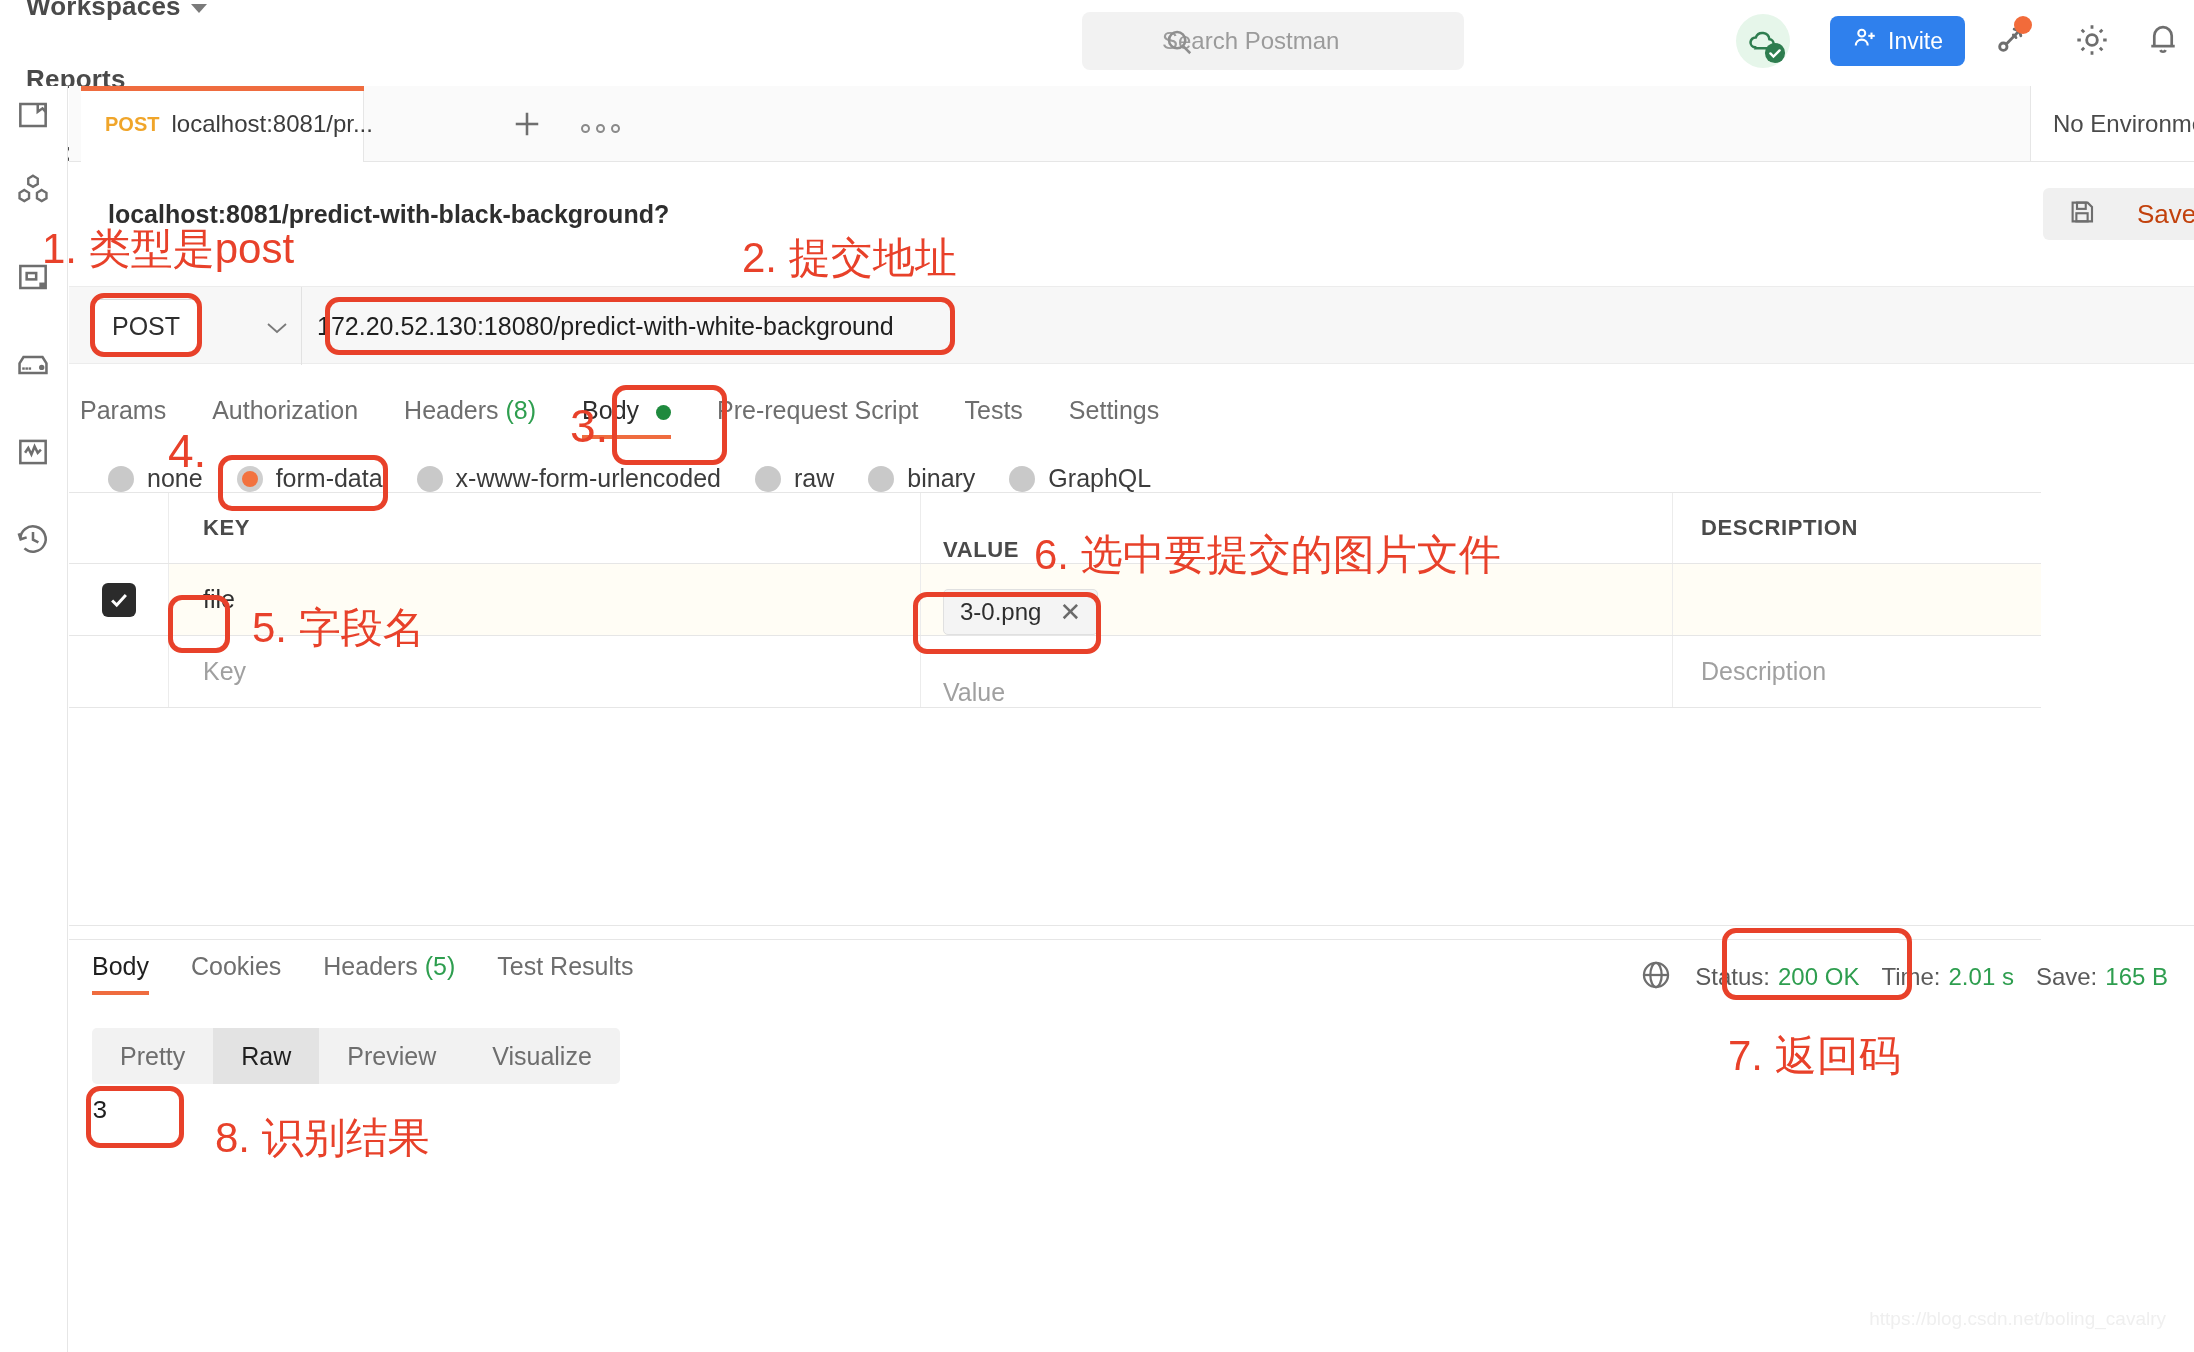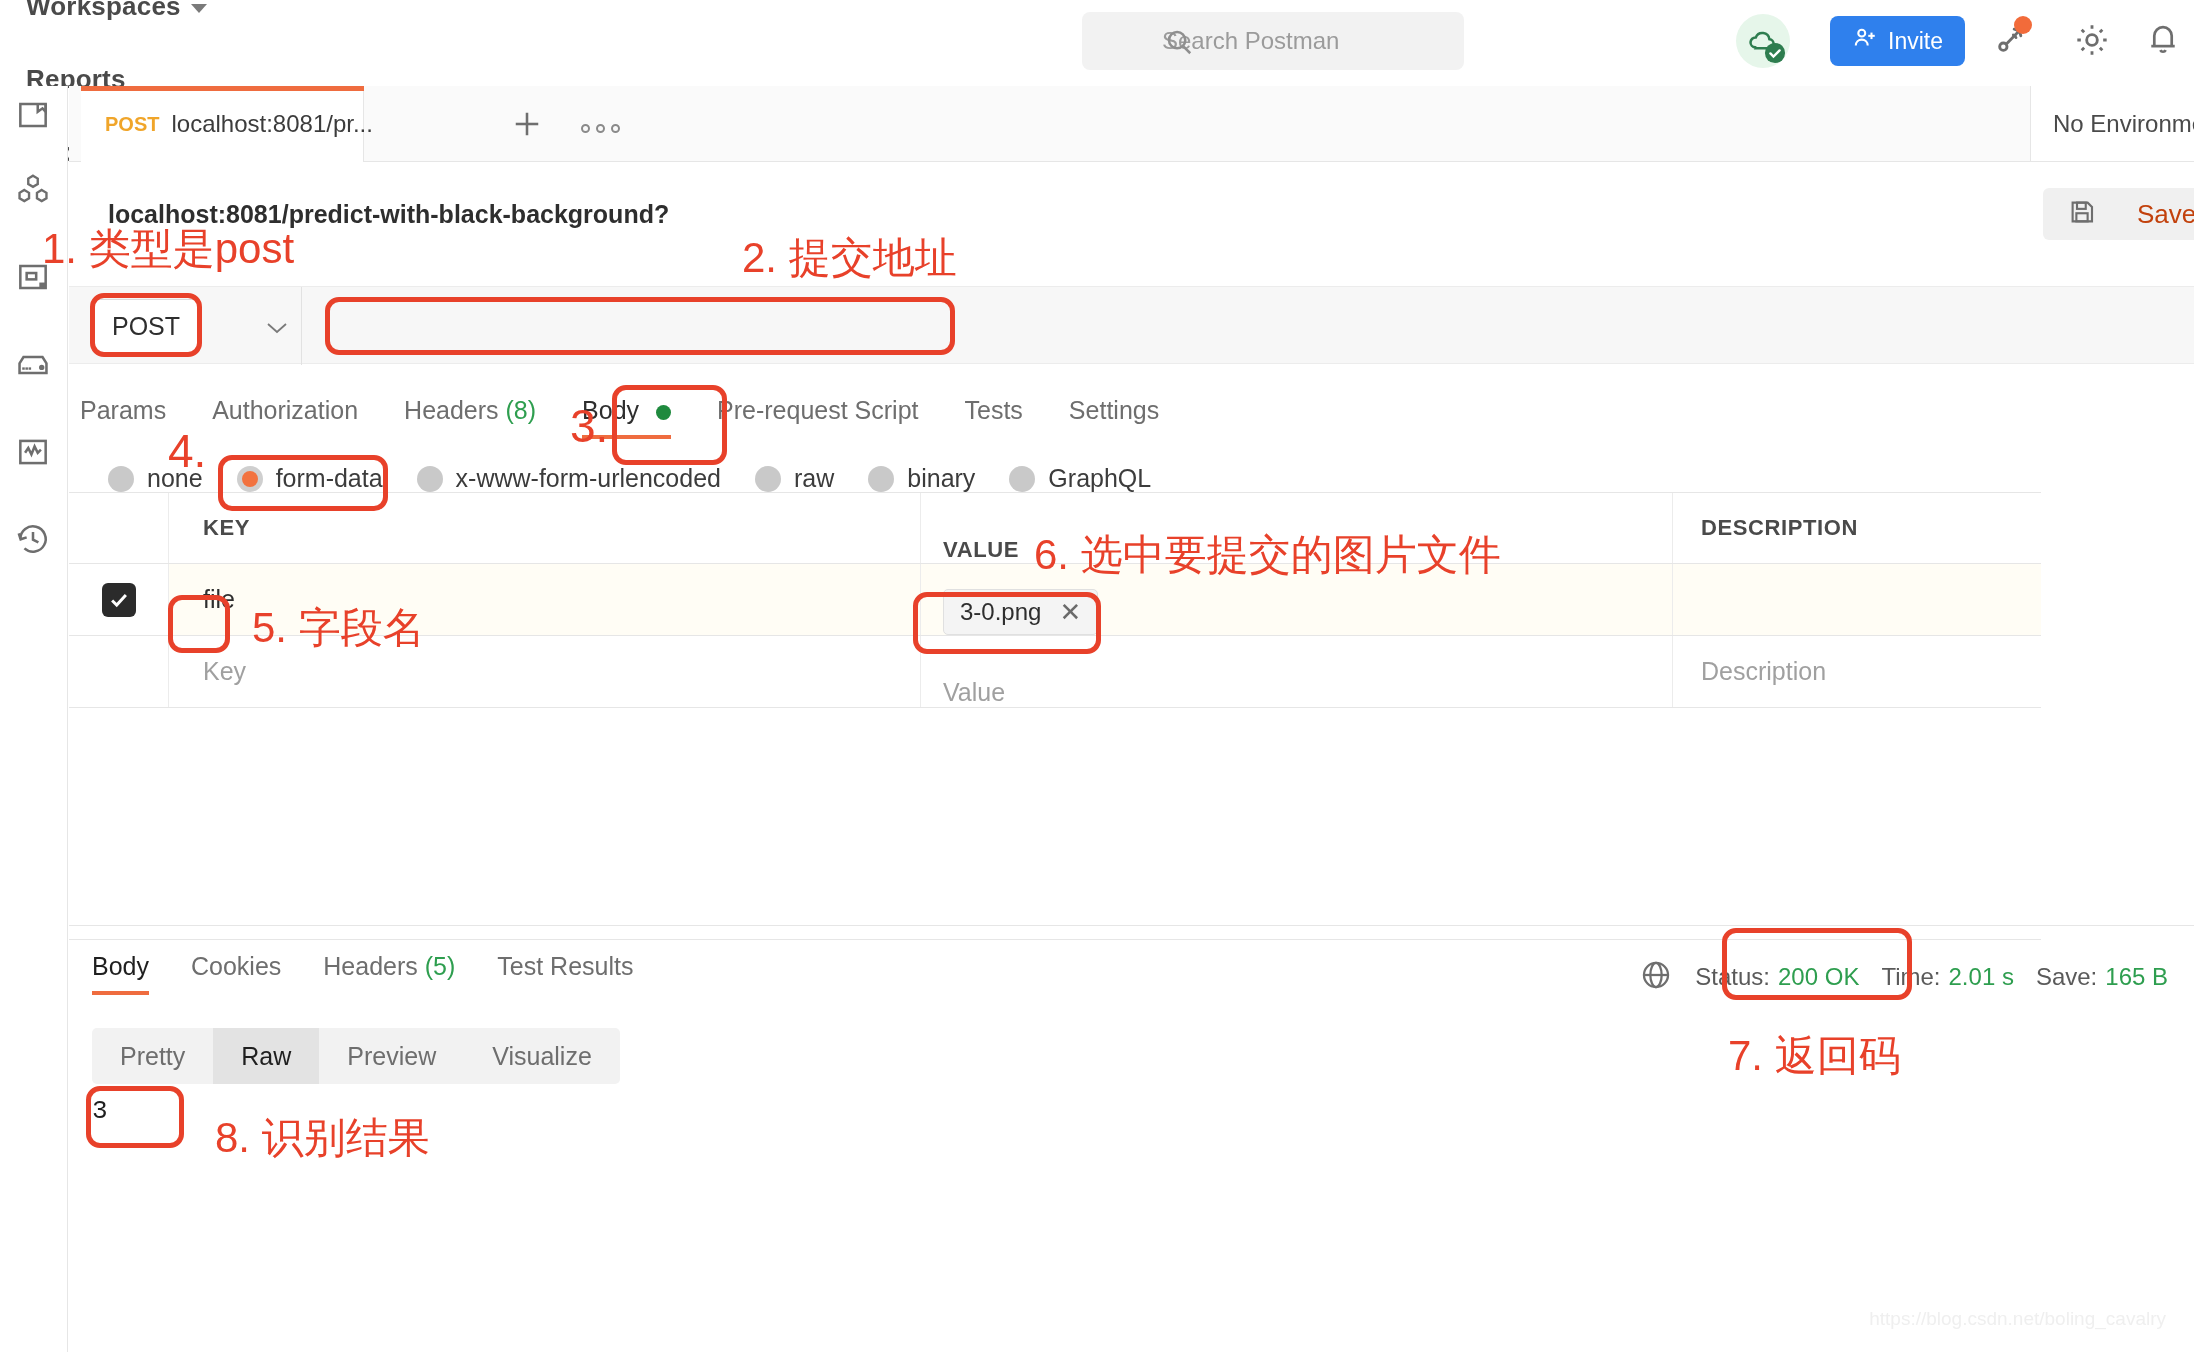--- a/index.html
+++ b/index.html
@@ -369,20 +369,21 @@
   <div class="urlrow">
     <div class="method-box">
       <span>POST</span>
     </div>
     <div class="method-chev">
       <svg width="24" height="14" viewBox="0 0 24 14" fill="none" stroke="#7a7a7a" stroke-width="1.8">
         <polyline points="3,3 12,11 21,3"></polyline>
       </svg>
     </div>
     <div class="url-sep"></div>
+    <input class="url-input" type="text" value="172.20.52.130:18080/predict-with-white-background" style="">
   </div>
 
   <div class="reqtabs">
     <div class="reqtab">
       <span>Params</span>
     </div>
     <div class="reqtab">
       <span>Authorization</span>
     </div>
     <div class="reqtab">

